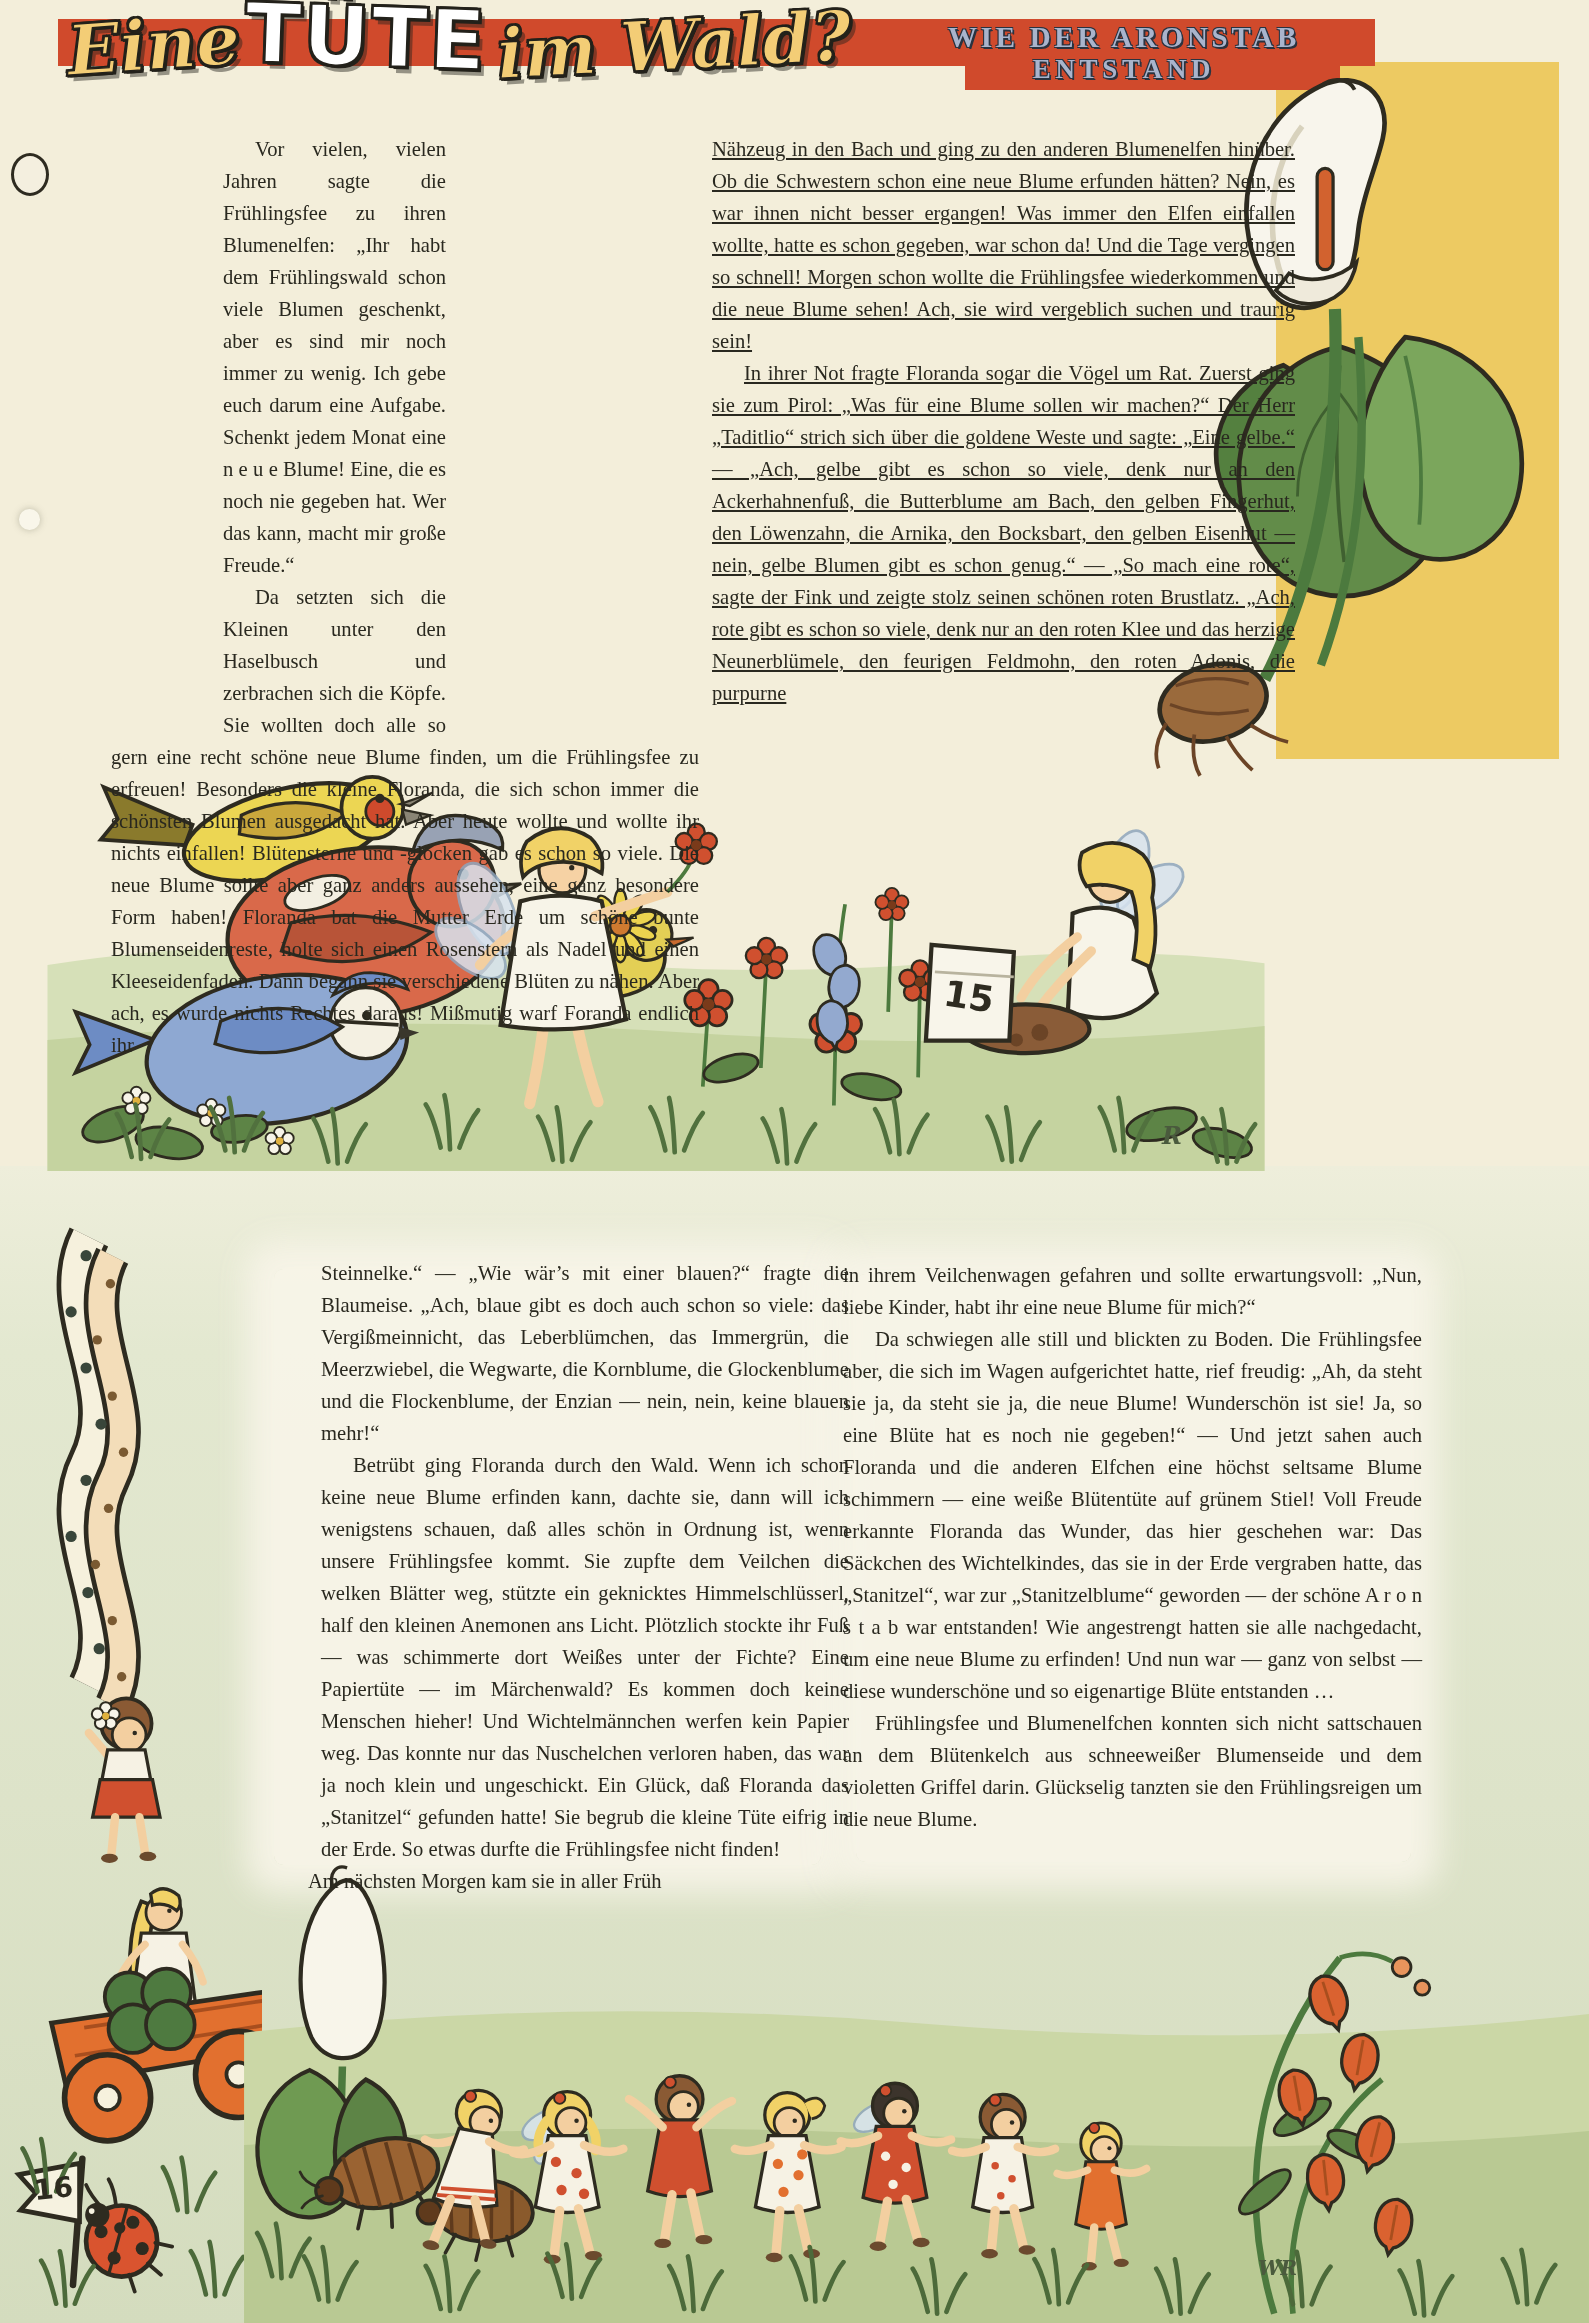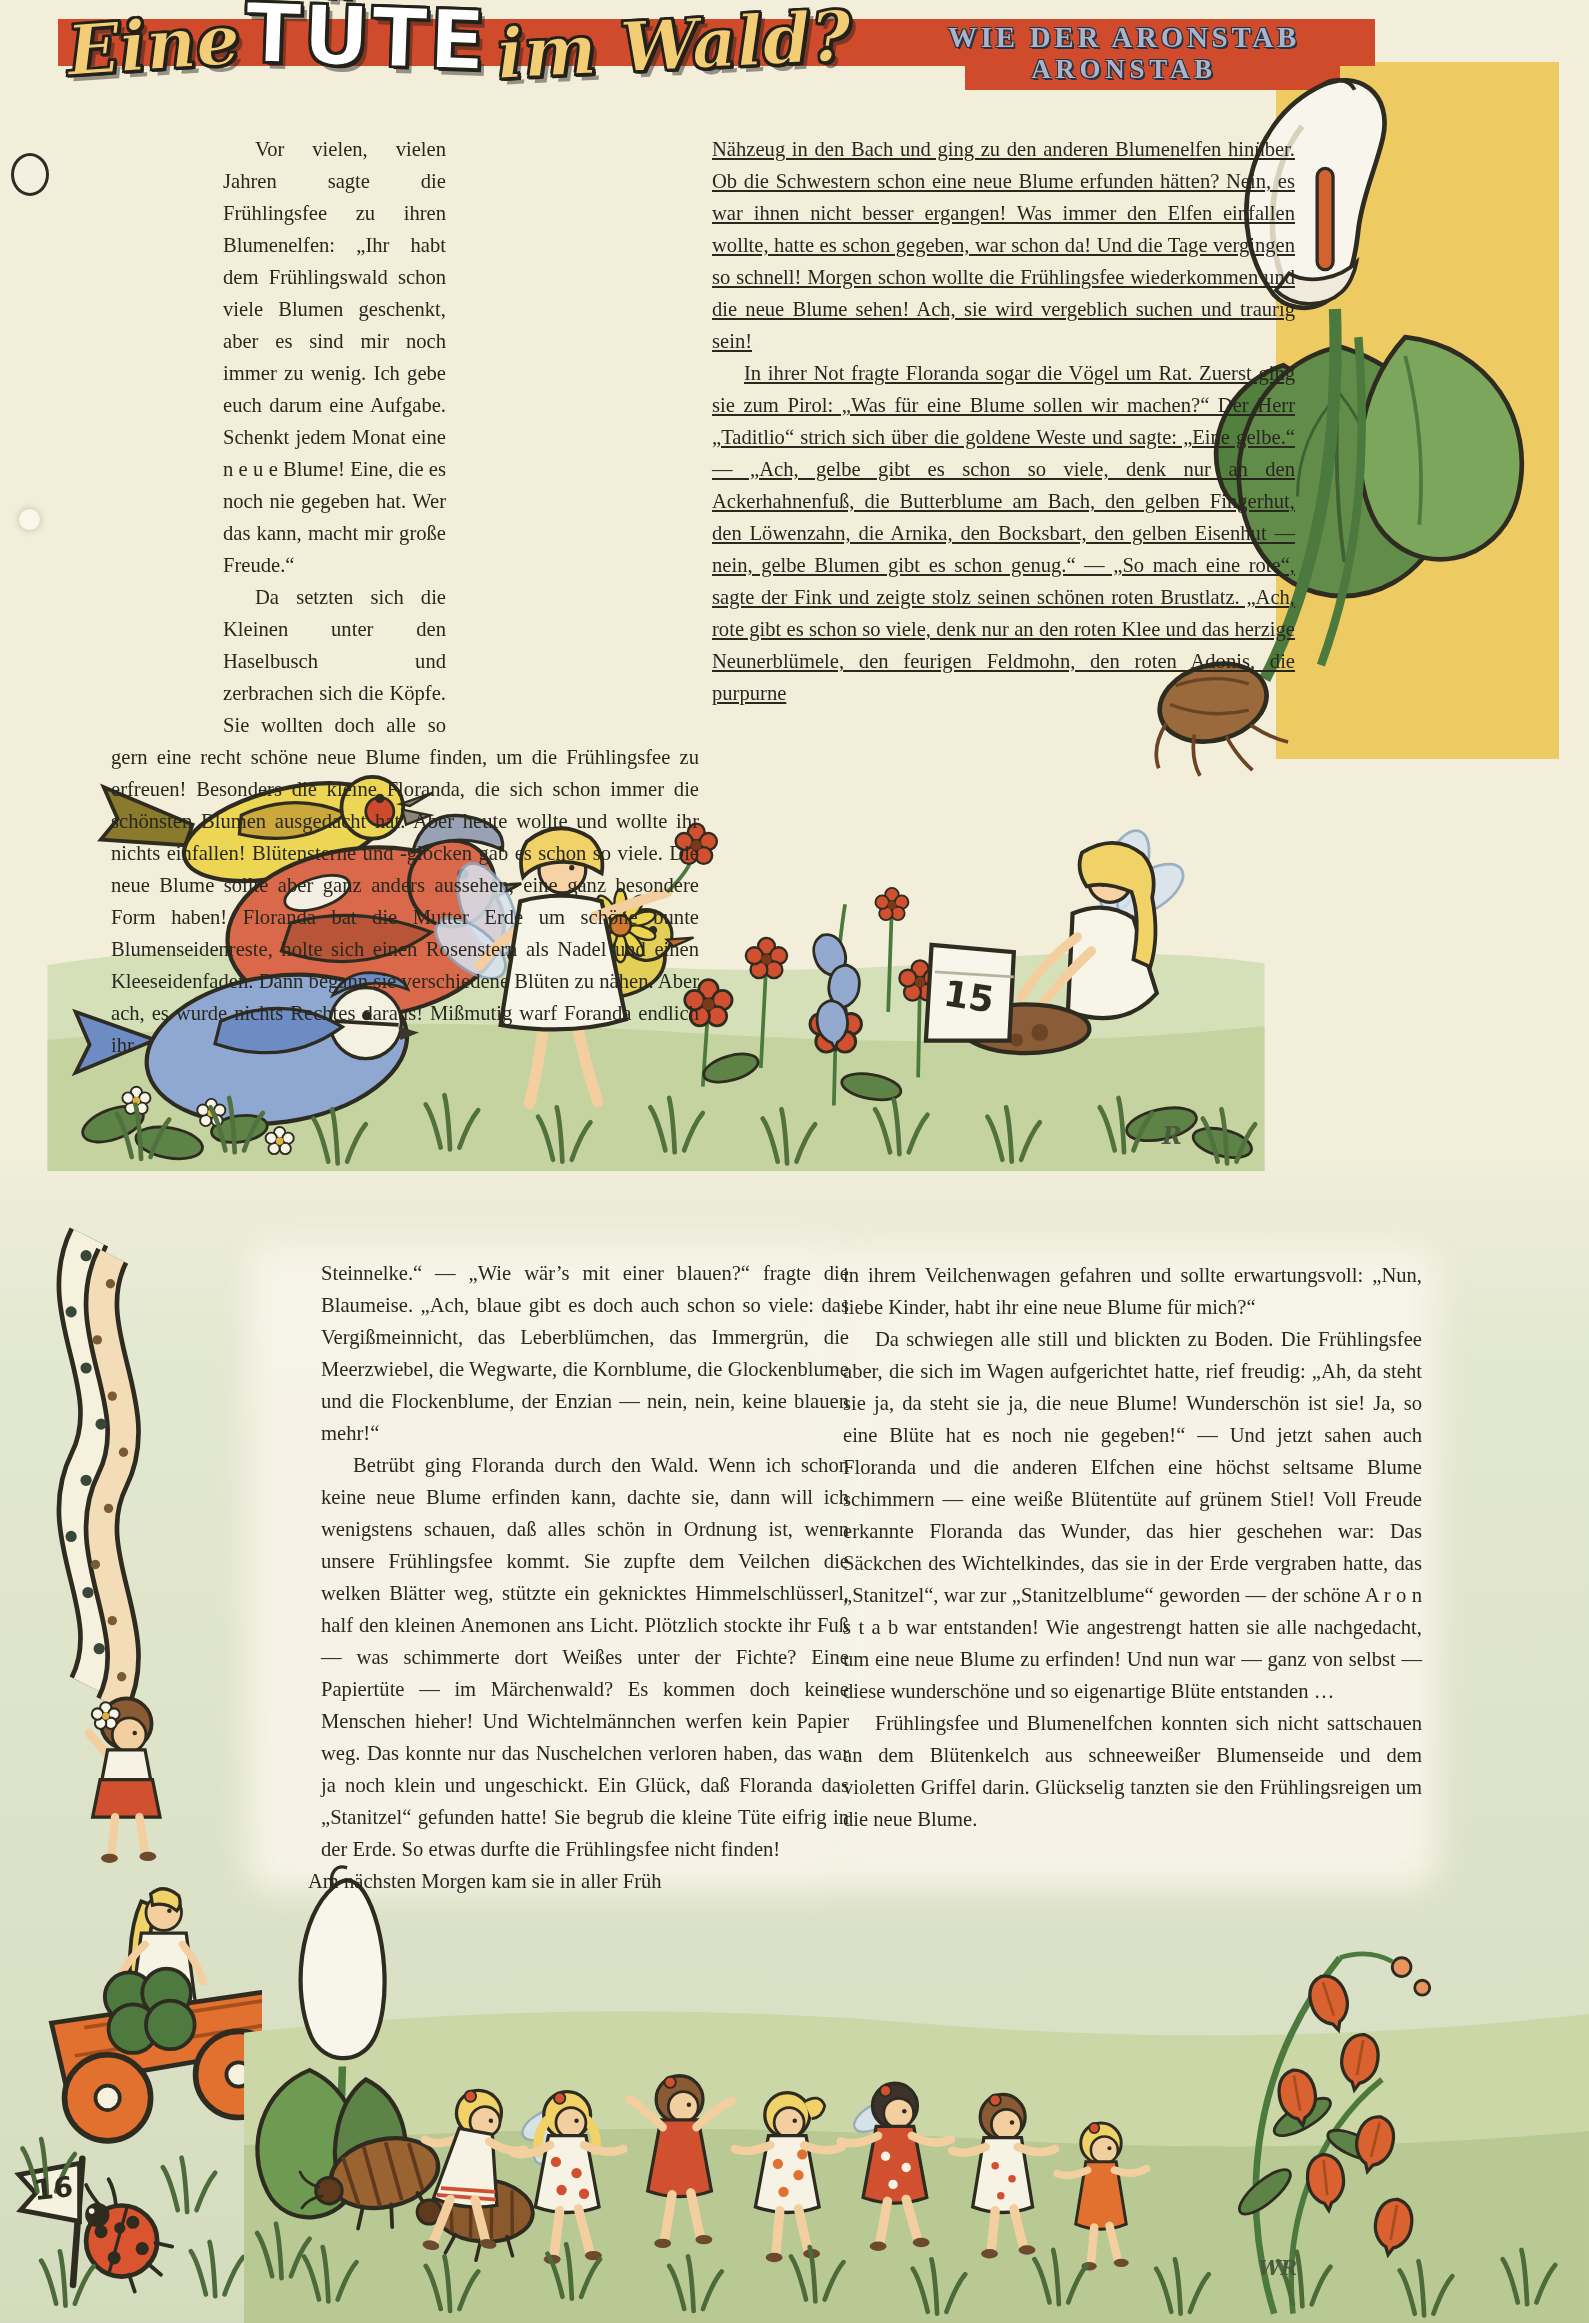--- a/index.html
+++ b/index.html
@@ -72,21 +72,21 @@
 
   <div class="banner"></div>
   <div class="banner-ext"></div>
   <div class="script-title">
     <span class="t-word t1">Eine</span>
     <span class="t2">TÜTE</span>
     <span class="t-word t3">im Wald?</span>
   </div>
   <div class="subtitle">
     <div class="sub1">WIE DER ARONSTAB</div>
-    <div class="sub2">ARONSTAB</div>
+    <div class="sub2">ENTSTAND</div>
   </div>
 
   <div class="hole1"></div>
   <div class="hole2"></div>
 
   <div class="yellow-panel"></div>
   <svg class="art art-calla" viewBox="0 0 496 780">
     <path d="M170,330 C110,350 85,410 105,460 C125,505 190,500 210,455 C228,412 215,355 170,330 Z" fill="#54803f" stroke="#2e2b20" stroke-width="5"></path>
     <path d="M230,310 C140,330 95,430 140,520 C180,595 285,595 330,520 C370,450 345,345 230,310 Z" fill="#628c49" stroke="#2e2b20" stroke-width="5"></path>
     <path d="M230,330 C225,400 225,470 235,540" stroke="#3f6030" stroke-width="4" fill="none"></path>

